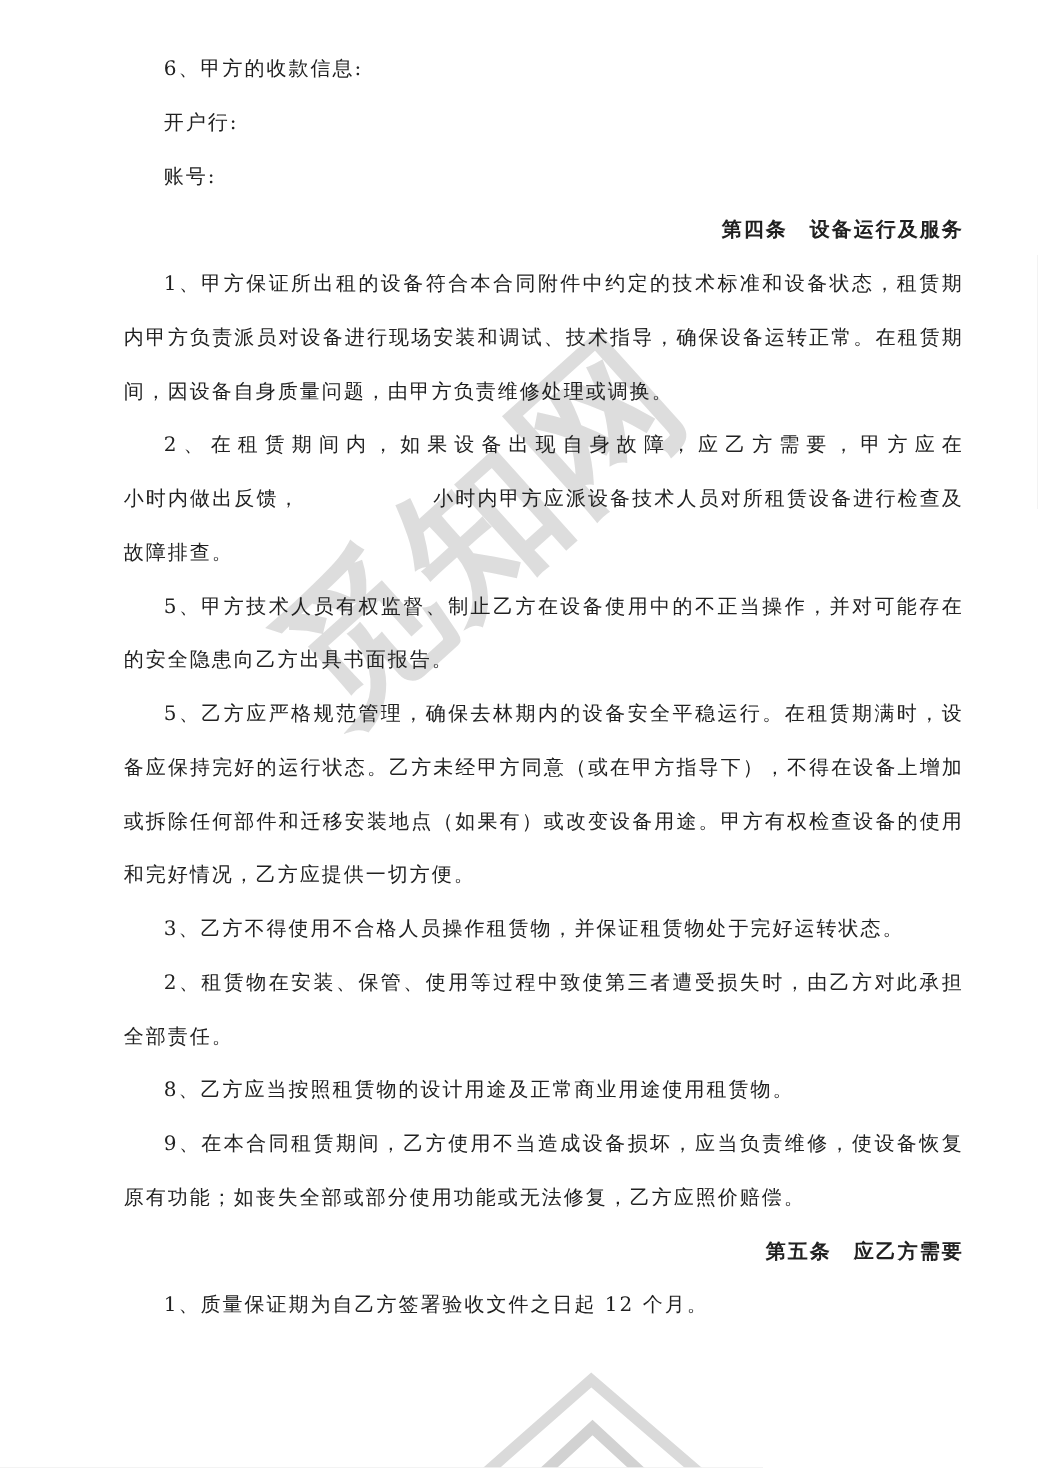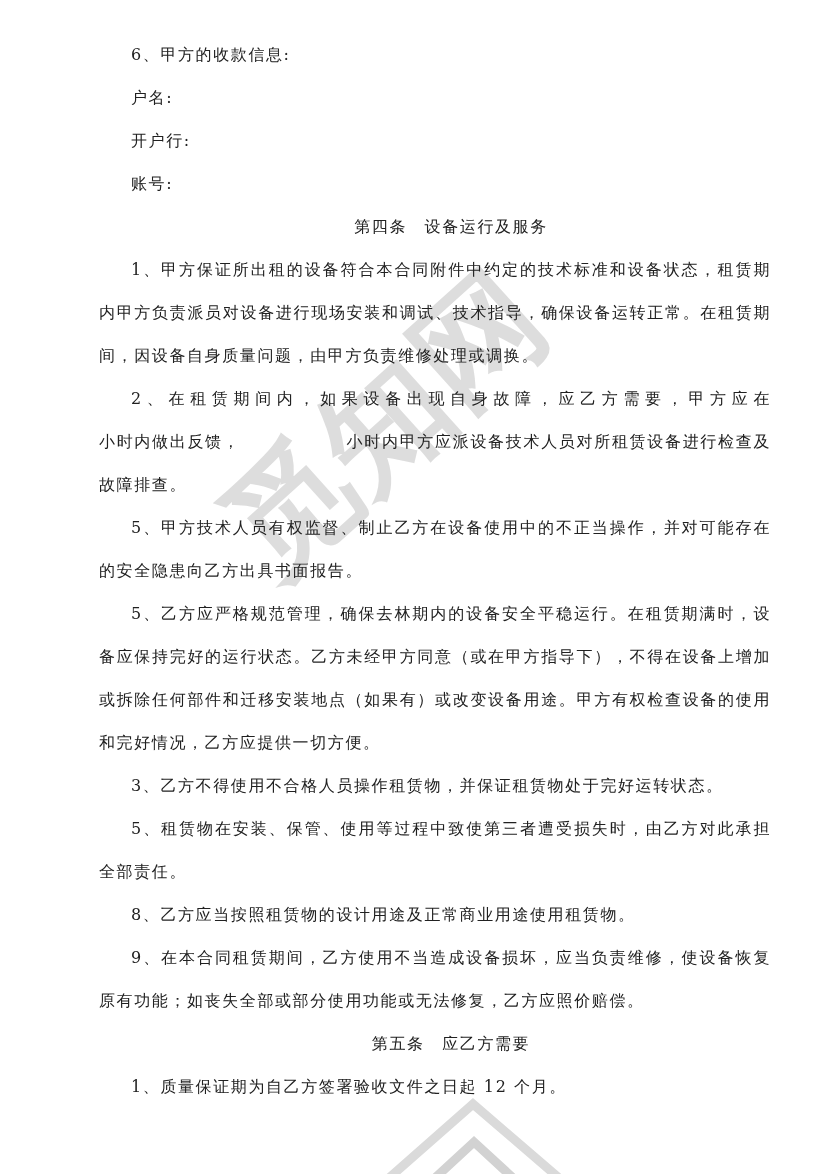--- a/index.html
+++ b/index.html
@@ -21,22 +21,22 @@
     line-height: 43px;
     letter-spacing: 1.6px;
     margin-left: 24px;
   }
   .content p {
     margin: 0;
     text-indent: 2em;
     text-align: justify;
   }
   .content p.heading {
-    font-weight: normal;
-    text-align: center;
+    font-weight: bold;
+    text-align: right;
   }
   .content p.short {
     text-align: left;
   }
   .watermark-center {
     position: absolute;
     left: 195px;
     top: 358px;
     width: 380px;
     text-align: center;
@@ -70,32 +70,31 @@
 
   <svg class="watermark-logo" width="178" height="80" viewBox="0 0 178 80">
     <g fill="none" stroke="#dadada" stroke-width="9" stroke-linejoin="miter">
       <path d="M 4 82 L 88 8 L 174 82"></path>
       <path d="M 50 82 L 89 46 L 128 82" stroke="#d2d2d2"></path>
     </g>
   </svg>
 
   <div class="content layer-text">
     <p class="short">6、甲方的收款信息:</p>
-    <p class="short">户名:</p>
     <p class="short">开户行:</p>
     <p class="short">账号:</p>
 
     <p class="heading">第四条　设备运行及服务</p>
 
     <p>1、甲方保证所出租的设备符合本合同附件中约定的技术标准和设备状态，租赁期内甲方负责派员对设备进行现场安装和调试、技术指导，确保设备运转正常。在租赁期间，因设备自身质量问题，由甲方负责维修处理或调换。</p>
     <p>2、在租赁期间内，如果设备出现自身故障，应乙方需要，甲方应在　　　　　　小时内做出反馈，　　　　　　小时内甲方应派设备技术人员对所租赁设备进行检查及故障排查。</p>
     <p>5、甲方技术人员有权监督、制止乙方在设备使用中的不正当操作，并对可能存在的安全隐患向乙方出具书面报告。</p>
     <p>5、乙方应严格规范管理，确保去林期内的设备安全平稳运行。在租赁期满时，设备应保持完好的运行状态。乙方未经甲方同意（或在甲方指导下），不得在设备上增加或拆除任何部件和迁移安装地点（如果有）或改变设备用途。甲方有权检查设备的使用和完好情况，乙方应提供一切方便。</p>
     <p>3、乙方不得使用不合格人员操作租赁物，并保证租赁物处于完好运转状态。</p>
-    <p>5、租赁物在安装、保管、使用等过程中致使第三者遭受损失时，由乙方对此承担全部责任。</p>
+    <p>2、租赁物在安装、保管、使用等过程中致使第三者遭受损失时，由乙方对此承担全部责任。</p>
     <p>8、乙方应当按照租赁物的设计用途及正常商业用途使用租赁物。</p>
     <p>9、在本合同租赁期间，乙方使用不当造成设备损坏，应当负责维修，使设备恢复原有功能；如丧失全部或部分使用功能或无法修复，乙方应照价赔偿。</p>
 
     <p class="heading">第五条　应乙方需要</p>
 
     <p>1、质量保证期为自乙方签署验收文件之日起 12 个月。</p>
   </div>
 
 </div>
 

